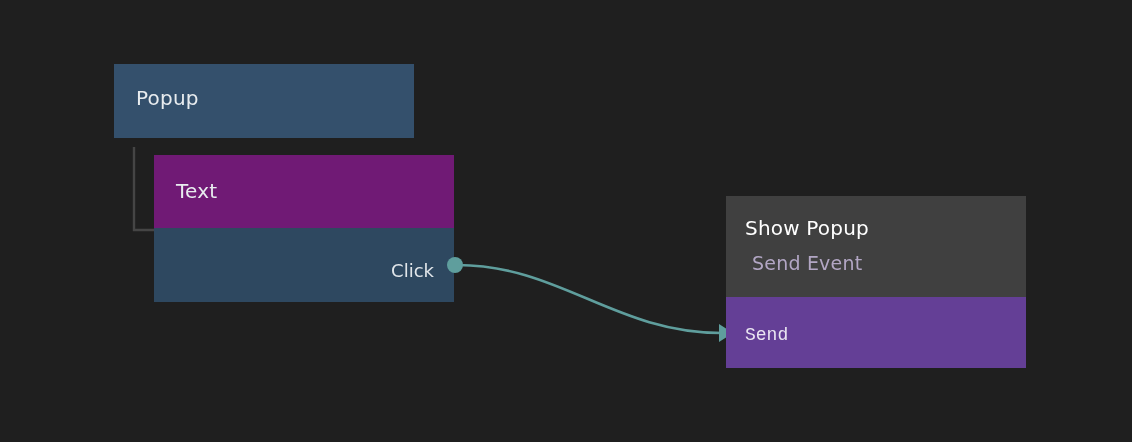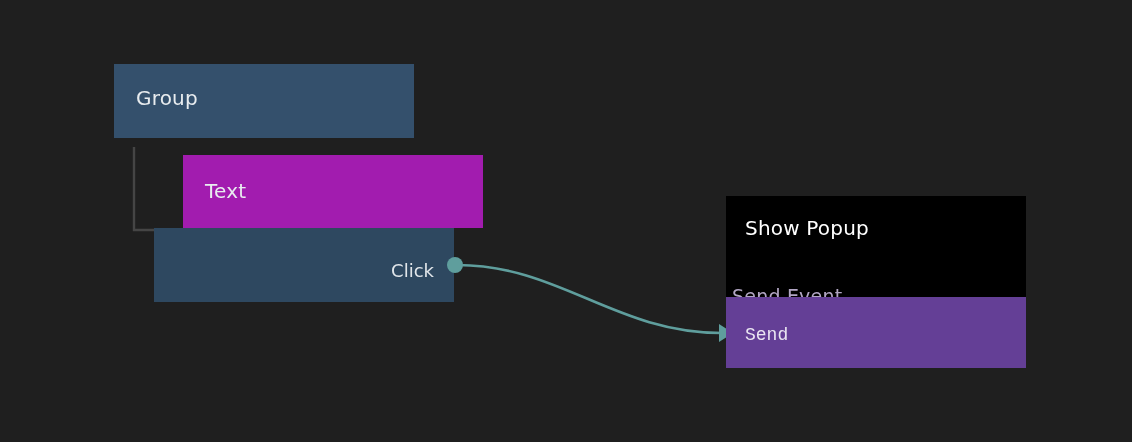--- a/index.html
+++ b/index.html
@@ -66,23 +66,22 @@
 
   
   .node-text {
     left: 154px;
     top: 155px;
     width: 300px;
     height: 147px;
   }
   .node-text .node-header {
     height: 73px;
-    background: #a21caf;
-    position: relative;
-    margin-left: 29px;
+    background: #701a75;
+    position: relative;
   }
   .node-text .node-header .title {
     position: absolute;
     left: 22px;
     top: 24px;
     font-size: 20px;
     color: #e8ecef;
     letter-spacing: .2px;
     white-space: nowrap;
   }
@@ -118,41 +117,40 @@
 
   
   .node-popup {
     left: 726px;
     top: 196px;
     width: 300px;
     height: 172px;
   }
   .node-popup .node-header {
     height: 101px;
-    background: #000000;
+    background: #404040;
     position: relative;
   }
   .node-popup .node-header .title {
     position: absolute;
     left: 19px;
     top: 20px;
     font-size: 20px;
     color: #ffffff;
     letter-spacing: .2px;
     white-space: nowrap;
   }
   .node-popup .node-header .subtitle {
     position: absolute;
-    left: 6px;
+    left: 26px;
     top: 56px;
     font-size: 19px;
     color: #b2a6c4;
     letter-spacing: .2px;
     white-space: nowrap;
-    margin-top: 33px;
   }
   .node-popup .node-body {
     height: 71px;
     background: #643f96;
   }
   .port-row-in {
     position: absolute;
     left: 19px;
     top: 38px;
     transform: translateY(-50%);
@@ -169,21 +167,21 @@
 
   <svg id="edge-layer" viewBox="0 0 1132 442" width="1132" height="442">
 
     <path d="M 134 147 L 134 230 L 154 230" fill="none" stroke="#454545" stroke-width="2.4" stroke-linecap="butt" stroke-linejoin="miter"></path>
 
     <path d="M 457 265 C 560 265, 615 333, 722 333" fill="none" stroke="#5f9e9d" stroke-width="2.6" stroke-linecap="round"></path>
     <polygon points="719,324 733,333 719,342" fill="#5f9e9d"></polygon>
   </svg>
 
   <div class="node node-group">
-    <span class="title">Group</span>
+    <span class="title">Popup</span>
   </div>
 
   <div class="node node-text">
     <div class="node-header">
       <span class="title">Text</span>
     </div>
     <div class="node-body">
       <div class="port-row-out">
         <span>Click</span>
       </div>

